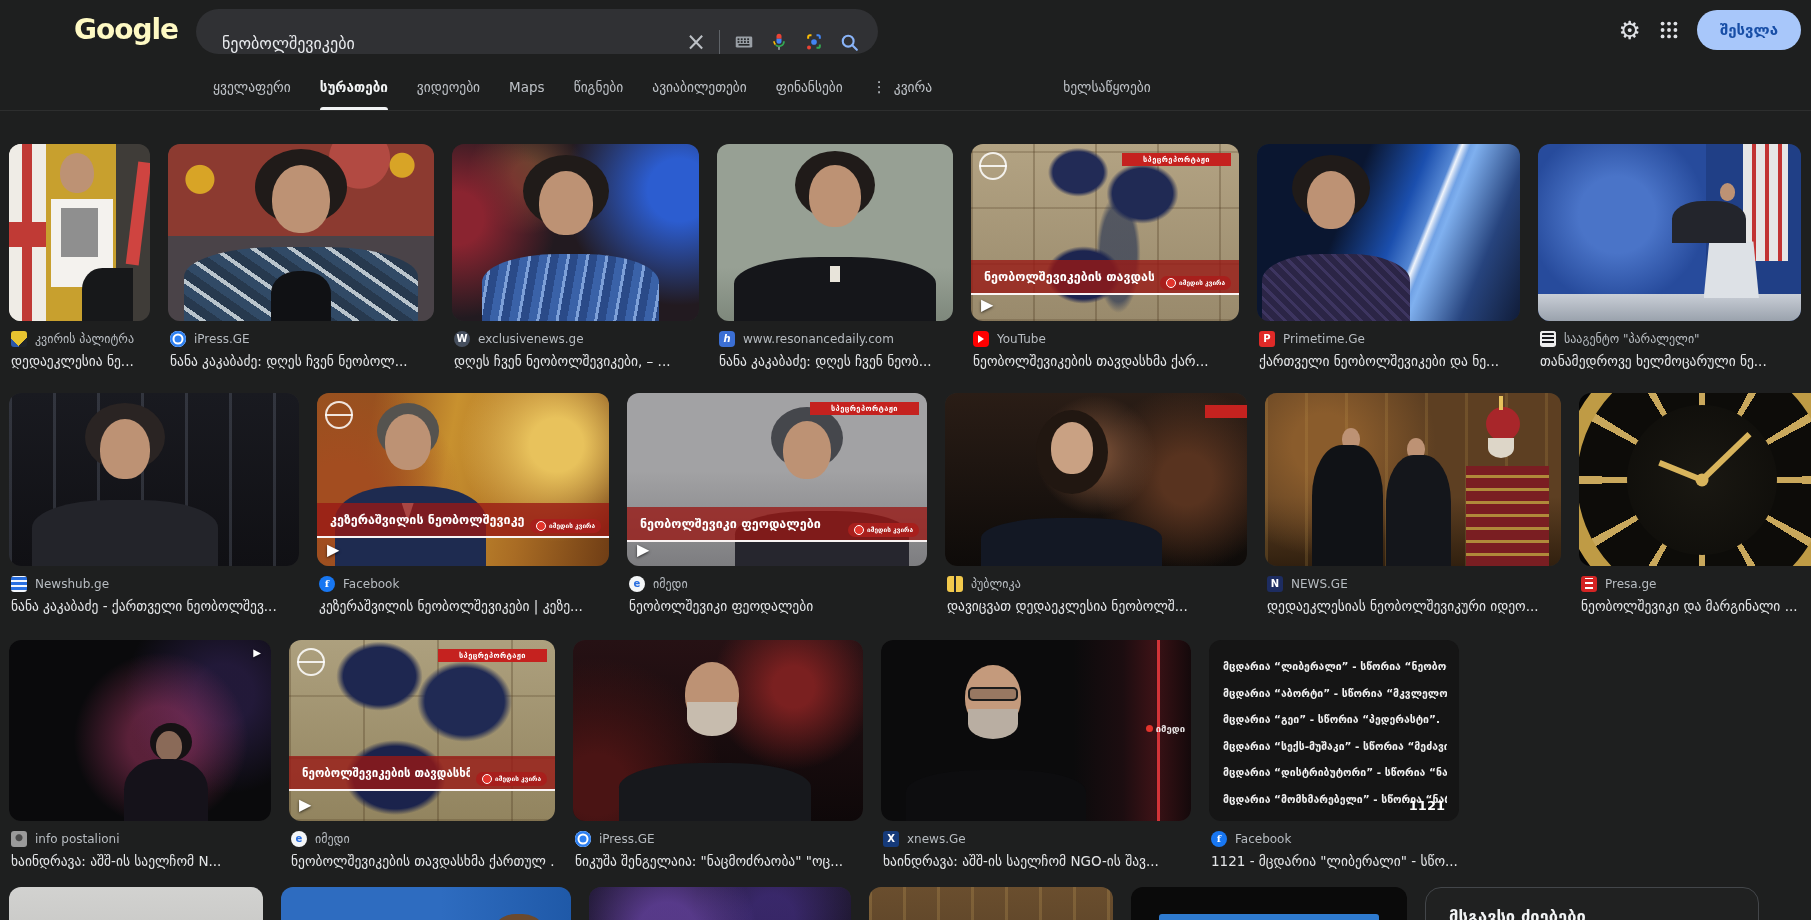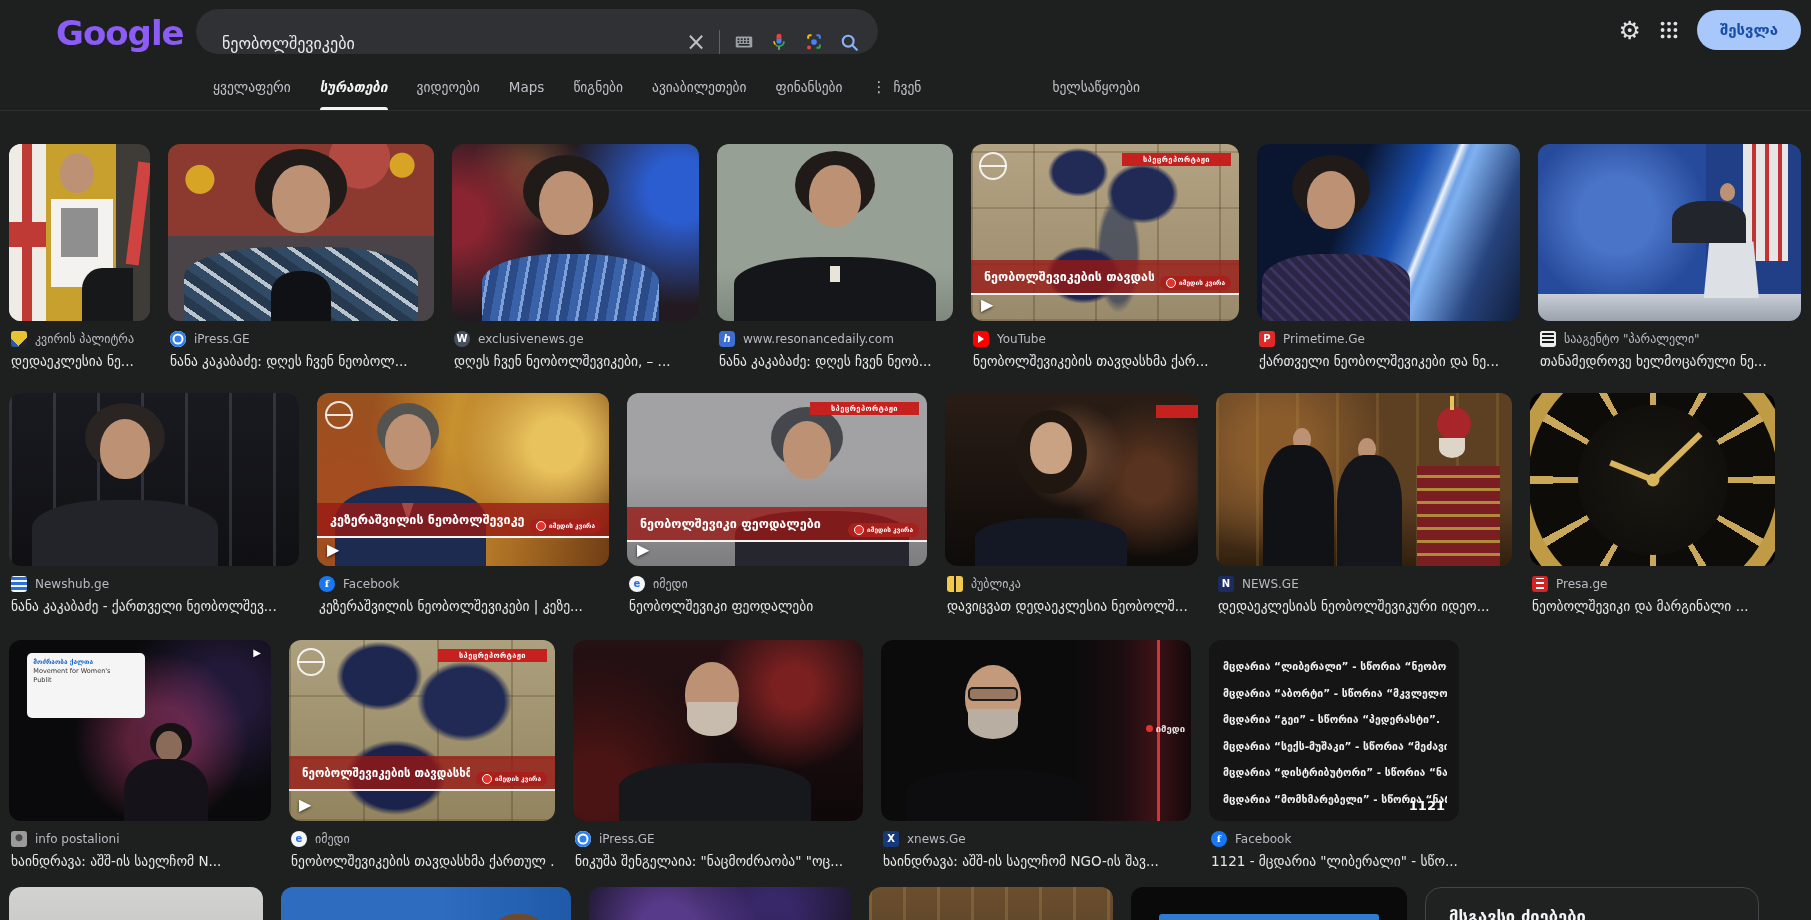--- a/index.html
+++ b/index.html
@@ -2,37 +2,37 @@
 <html><head>
 <meta charset="utf-8">
 <style>
   html,body{margin:0;padding:0;background:#1e1f1f;}
   body{width:1811px;height:920px;overflow:hidden;position:relative;
        font-family:"DejaVu Sans","Liberation Sans",sans-serif;color:#e8eaed;}
   i{font-style:normal;}
   .d{position:absolute;display:block;}
   
   .header{position:relative;height:63px;}
-  .logo{position:absolute;left:56px;top:13px;font-size:34px;font-weight:700;color:#8b5cf6;letter-spacing:-1px;}
+  .logo{position:absolute;left:74px;top:13px;font-size:28px;font-weight:700;color:#fef9c3;letter-spacing:-1px;}
   .searchbox{position:absolute;left:196px;top:9px;width:682px;height:45px;background:#303134;border-radius:23px;
              display:flex;align-items:flex-end;}
   .q{flex:1;margin-left:24px;border:none;outline:none;background:transparent;color:#e8eaed;font-size:16px;
      font-family:"DejaVu Sans","Liberation Sans",sans-serif;}
   .sb-icons{display:flex;align-items:center;gap:13px;margin-right:18px;}
   .clear{color:#bdc1c6;font-size:24px;line-height:1;cursor:pointer;}
   .vdiv{width:1px;height:24px;background:#5f6368;}
   .sbi{width:22px;height:22px;display:flex;align-items:center;justify-content:center;cursor:pointer;}
   .hdr-right{position:absolute;right:10px;top:10px;display:flex;align-items:center;gap:16px;}
   .gear{font-size:25px;color:#dfe1e5;cursor:pointer;line-height:1;}
   .signin{height:40px;padding:0 23px;border-radius:20px;background:#a8c7fa;color:#174ea6;
           font-size:15px;font-weight:700;display:flex;align-items:center;cursor:pointer;}
   
   .tabbar{display:flex;align-items:stretch;height:47px;padding-left:213px;border-bottom:1px solid rgba(255,255,255,.07);}
   .tab{display:flex;align-items:center;margin-right:29px;font-size:13.5px;color:#bdc1c6;cursor:pointer;position:relative;white-space:nowrap;}
-  .tab.active{color:#f1f3f4;font-weight:700;font-style:italic;}
+  .tab.active{color:#f1f3f4;font-weight:700;}
   .tab.active:after{content:"";position:absolute;left:0;right:0;bottom:0;height:3px;background:#f1f3f4;border-radius:3px 3px 0 0;}
   .moredots{margin-right:7px;font-size:15px;color:#bdc1c6;}
   .tools{margin-left:102px;}
   
   .results{padding:33px 0 0;}
   .grow{display:flex;gap:18px;padding:0 9px;align-items:flex-start;}
   .grow.r1{margin-bottom:22px}.grow.r2{margin-bottom:24px}.grow.r3{margin-bottom:16px}
   .tile{flex:none;margin:0;}
   .thumb{position:relative;width:100%;border-radius:12px;overflow:hidden;background:#2a2a2a;cursor:pointer;}
   .r1 .thumb{height:177px}.r2 .thumb{height:173px}.r3 .thumb{height:181px}.r4 .thumb{height:150px}
@@ -180,21 +180,21 @@
 <div class="tabbar">
   <span class="tab">ყველაფერი</span>
   <span class="tab active">სურათები</span>
   <span class="tab">ვიდეოები</span>
   <span class="tab">Maps</span>
   <span class="tab">წიგნები</span>
   <span class="tab">ავიაბილეთები</span>
   <span class="tab">ფინანსები</span>
   <span class="tab">
       <span class="moredots">⋮</span>
-      <span>ჩვენ</span>
+      <span>კვირა</span>
     </span>
   <span class="tab tools">ხელსაწყოები</span>
 </div>
 
 <div class="results">
 
   <div class="grow r1">
 
     <figure class="tile" style="width:141px">
       <div class="thumb">
@@ -387,21 +387,21 @@
       </div>
       <figcaption class="cap">
         <div class="src">
             <span class="fav fv-imedi">e</span>
             <span>იმედი</span>
           </div>
         <div class="title">ნეობოლშევიკი ფეოდალები</div>
       </figcaption>
     </figure>
 
-    <figure class="tile" style="width:253px">
+    <figure class="tile" style="width:302px">
       <div class="thumb">
         <i class="d" style="inset:0;background:radial-gradient(circle at 50% 36%,#6b4630 0 8%,transparent 32%),radial-gradient(circle at 80% 50%,#58331f 0 10%,transparent 36%),linear-gradient(180deg,#2a1d16,#0e0b09)"></i>
         <i class="hr" style="left:42%;top:10%;width:72px;height:84px;transform:translateX(-50%);background:#211711"></i>
         <i class="hd" style="left:42%;top:17%;width:42px;height:52px;transform:translateX(-50%);background:#c9a183"></i>
         <i class="to" style="left:12%;bottom:0;width:60%;height:28%;background:#131824"></i>
         <i class="d" style="right:0;top:7%;width:42px;height:13px;background:#c5221f"></i>
       </div>
       <figcaption class="cap">
         <div class="src">
             <span class="fav fv-pub"></span>
@@ -451,25 +451,20 @@
   </div>
 
   <div class="grow r3">
 
     <figure class="tile" style="width:262px">
       <div class="thumb">
         <i class="d" style="inset:0;background:radial-gradient(circle at 58% 55%,rgba(220,70,130,.38) 0 18%,transparent 48%),radial-gradient(circle at 82% 30%,rgba(90,60,160,.3) 0 12%,transparent 40%),#0a0a0c"></i>
         <i class="hr" style="left:54%;top:46%;width:42px;height:38px;background:#161214"></i>
         <i class="hd" style="left:56%;top:50%;width:26px;height:30px;background:#8a6a58"></i>
         <i class="to" style="left:44%;top:66%;width:32%;height:40%;background:#15121a"></i>
-        <div class="pcard">
-          <div class="l b">მოძრაობა ქალთა</div>
-          <div class="l">Movement for Women's</div>
-          <div class="l">Publit</div>
-        </div>
         <span class="play" style="left:auto;right:10px;top:8px;bottom:auto;font-size:10px">▶</span>
       </div>
       <figcaption class="cap">
         <div class="src">
             <span class="fav fv-info"></span>
             <span>info postalioni</span>
           </div>
         <div class="title">ხაინდრავა: აშშ-ის საელჩომ N...</div>
       </figcaption>
     </figure>

